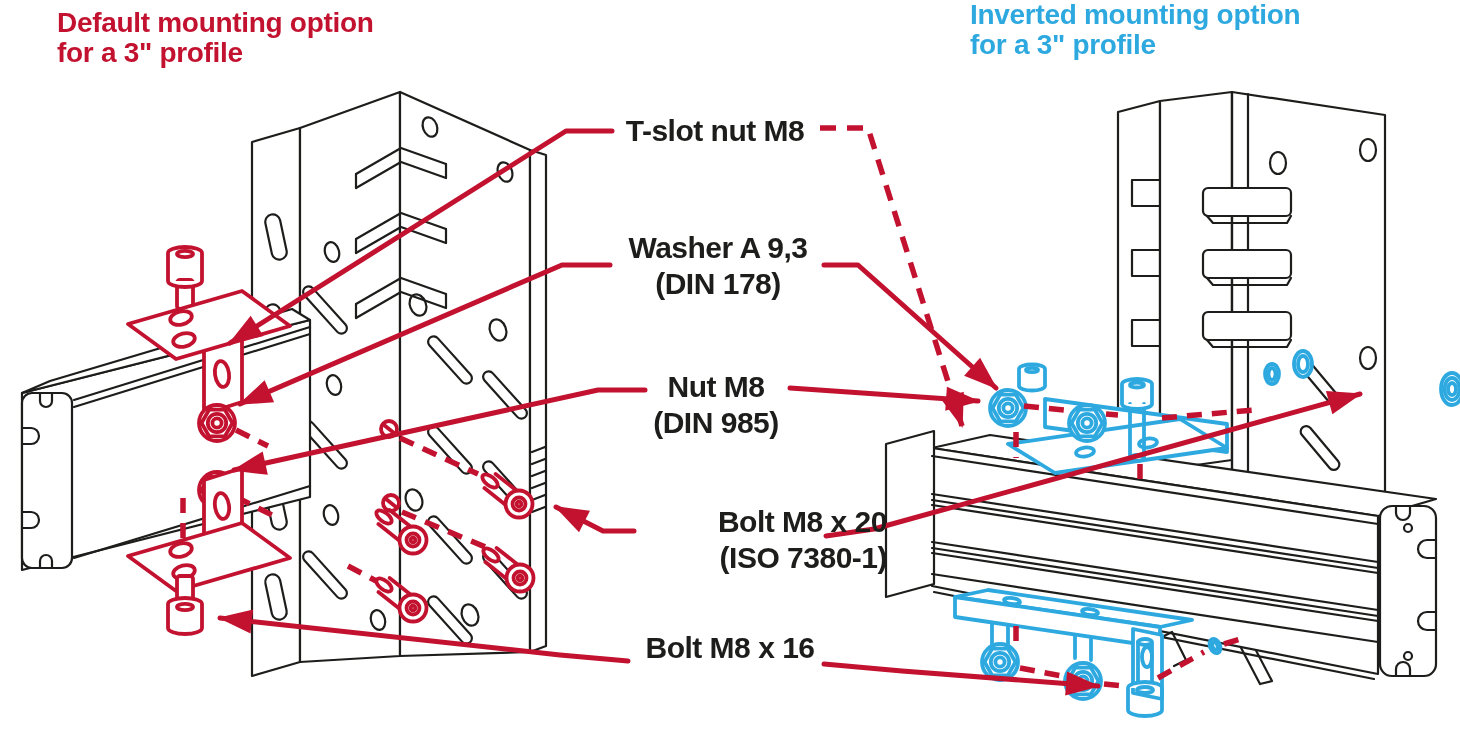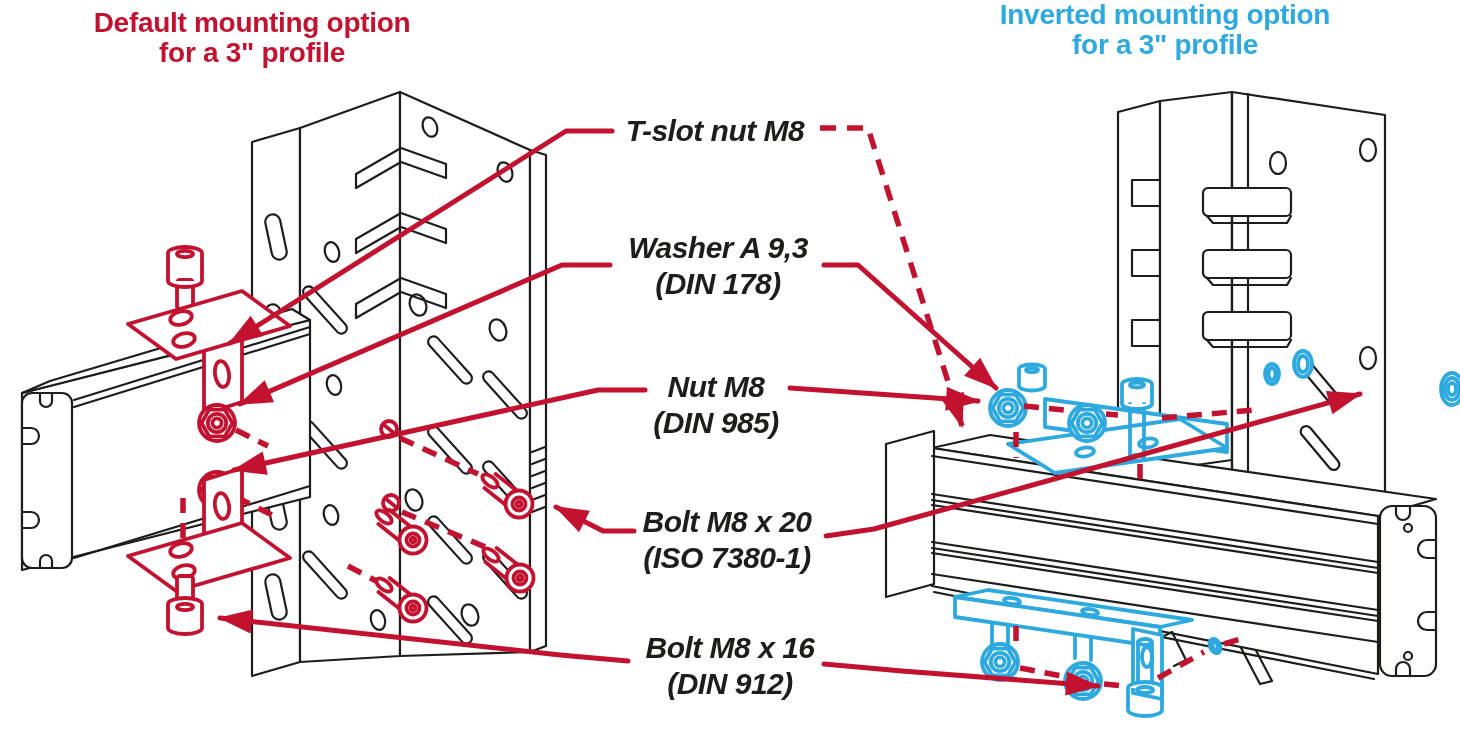--- a/index.html
+++ b/index.html
@@ -1,20 +1,20 @@
 <!DOCTYPE html>
 <html><head>
 <meta charset="utf-8">
 <style>
   html,body{margin:0;padding:0;background:#fff;}
   #stage{position:relative;width:1460px;height:730px;background:#fff;overflow:hidden;
          font-family:"Liberation Sans", sans-serif;}
   #art{position:absolute;left:0;top:0;}
-  .title{position:absolute;text-align:center;font-weight:bold;font-size:28px;line-height:30px;letter-spacing:-0.3px;}
-  .plabel{position:absolute;text-align:center;font-weight:bold;font-size:30px;line-height:36px;color:#1d1d1b;letter-spacing:-0.5px;white-space:nowrap;font-style:italic;}
+  .title{position:absolute;text-align:left;font-weight:bold;font-size:28px;line-height:30px;letter-spacing:-0.3px;}
+  .plabel{position:absolute;text-align:center;font-weight:bold;font-size:30px;line-height:36px;color:#1d1d1b;letter-spacing:-0.5px;white-space:nowrap;}
   
   .fw{fill:#fff;stroke:#1d1d1b;stroke-width:2.2;stroke-linejoin:round;stroke-linecap:round;}
   .ln{fill:none;stroke:#1d1d1b;stroke-width:2.2;stroke-linejoin:round;stroke-linecap:round;}
   .rw{fill:#fff;stroke:#c2122f;stroke-width:3.8;stroke-linejoin:round;stroke-linecap:round;}
   .rl{fill:none;stroke:#c2122f;stroke-width:3.8;stroke-linejoin:round;stroke-linecap:round;}
   .rdash{fill:none;stroke:#c2122f;stroke-width:5.5;stroke-dasharray:15 10;stroke-linecap:butt;}
   .bw{fill:#fff;stroke:#2ea9e0;stroke-width:3.8;stroke-linejoin:round;stroke-linecap:round;}
   .bl{fill:none;stroke:#2ea9e0;stroke-width:3.8;stroke-linejoin:round;stroke-linecap:round;}
   .leader{fill:none;stroke:#c2122f;stroke-width:5;stroke-linejoin:round;stroke-linecap:round;}
   .leaderd{fill:none;stroke:#c2122f;stroke-width:5.5;stroke-dasharray:16 11;stroke-linecap:butt;}
@@ -299,21 +299,20 @@
     <div>T-slot nut M8</div>
   </div>
   <div class="plabel" style="left:558px;top:230px;width:320px;">
     <div>Washer A 9,3</div>
     <div>(DIN 178)</div>
   </div>
   <div class="plabel" style="left:556px;top:369px;width:320px;">
     <div>Nut M8</div>
     <div>(DIN 985)</div>
   </div>
-  <div class="plabel" style="left:567px;top:504px;width:320px;">
+  <div class="plabel" style="left:567px;top:504px;width:320px;text-align:right;">
     <div>Bolt M8 x 20</div>
     <div>(ISO 7380-1)</div>
   </div>
   <div class="plabel" style="left:570px;top:630px;width:320px;text-align:center;">
     <div>Bolt M8 x 16</div>
-    <div>(DIN 912)</div>
   </div>
 </div>
 
 </body></html>

